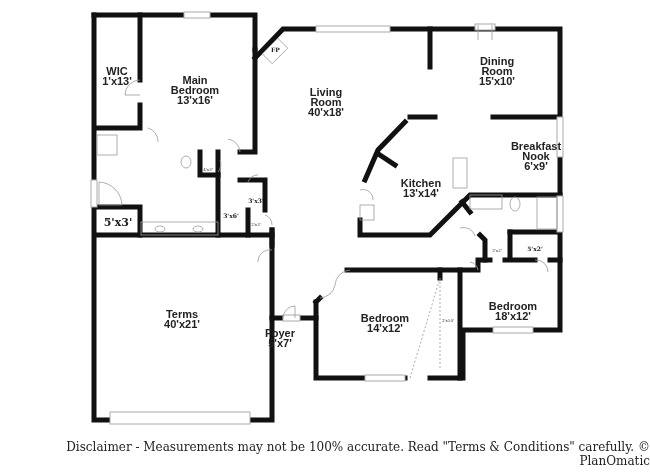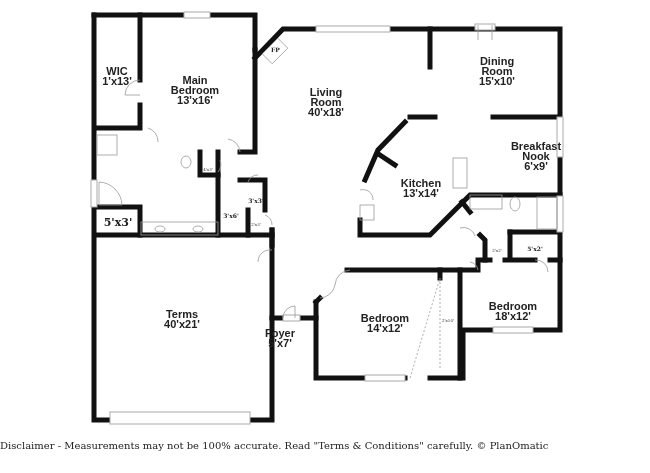--- a/index.html
+++ b/index.html
@@ -3,21 +3,21 @@
   <meta charset="utf-8">
   <style>
     html, body { margin: 0; padding: 0; background: #ffffff; }
     body { width: 650px; height: 473px; position: relative; overflow: hidden; font-family: "DejaVu Serif", serif; }
     #plan { position: absolute; left: 0; top: 0; }
     .lbl { position: absolute; text-align: center; font-family: Liberation Sans, sans-serif; font-weight: bold; color: #222; line-height: 10px; font-size: 11px; transform: translateX(-50%); white-space: nowrap; }
     .lbl .dim { font-weight: bold; }
     .tiny { position: absolute; font-family: "DejaVu Serif", serif; font-size: 4px; color: #333; transform: translateX(-50%); white-space: nowrap; }
     .small { position: absolute; font-family: "DejaVu Serif", serif; font-size: 6px; color: #222; font-weight: bold; transform: translateX(-50%); white-space: nowrap; }
     .fp { position: absolute; font-family: "DejaVu Serif", serif; font-size: 6px; font-weight: bold; color: #222; }
-    #disclaimer { position: absolute; left: 0; width: 650px; top: 440px; text-align: left; font-family: "DejaVu Serif", serif; font-size: 10px; color: #222; }
+    #disclaimer { position: absolute; left: 0; width: 650px; top: 440px; text-align: right; font-family: "DejaVu Serif", serif; font-size: 12px; color: #222; }
   </style>
 </head>
 <body>
 
 <svg id="plan" width="650" height="473" viewBox="0 0 650 473" xmlns="http://www.w3.org/2000/svg">
   <g fill="none" stroke="#111" stroke-width="5" stroke-linecap="square">
 
     <polyline points="94,15 184,15"></polyline>
     <polyline points="210,15 255,15 255,50"></polyline>
     <polyline points="94,15 94,420 110,420"></polyline>

